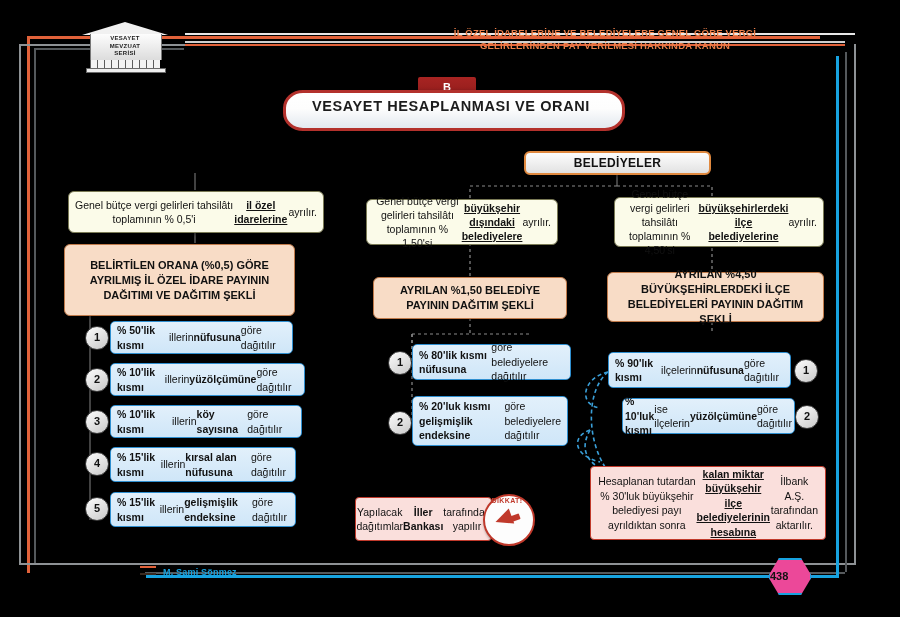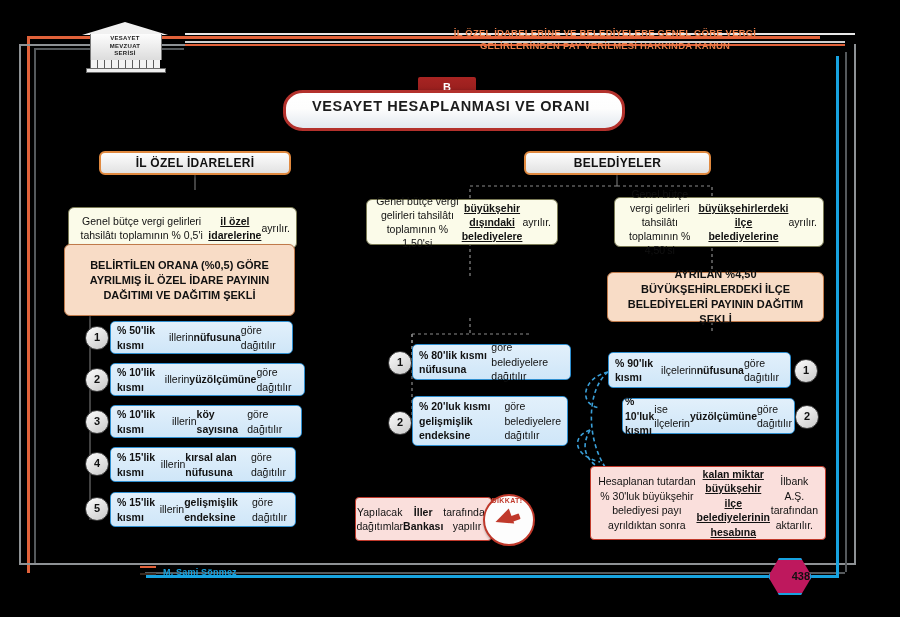--- a/index.html
+++ b/index.html
@@ -94,23 +94,23 @@
     border-top:8px solid transparent;border-bottom:8px solid transparent;
     border-right:17px solid #c0392b;transform:rotate(-20deg);}
   #dikkat-stem{position:absolute;left:509px;top:515px;width:11px;height:6px;
     background:#c0392b;transform:rotate(-20deg);border-radius:1px;}
 
   
   #ftr-name{position:absolute;left:163px;top:567px;font-size:9px;font-weight:bold;
     color:#17a3e0;letter-spacing:.2px;}
   .ftr-dash{position:absolute;left:140px;width:16px;height:2px;}
   #pg{position:absolute;left:768px;top:558px;width:40px;height:33px;
-    background:#be185d;border:2px solid #17a3e0;
+    background:#ec4899;border:2px solid #17a3e0;
     clip-path:polygon(25% 0,75% 0,100% 50%,75% 100%,25% 100%,0 50%);
-    font-size:11px;font-weight:bold;color:#111;text-align:right;line-height:33px;}
+    font-size:11px;font-weight:bold;color:#111;text-align:left;line-height:33px;}
 </style>
 </head>
 <body>
 
 <div id="page">
 
   <div class="frm f-top-orange"></div>
   <div class="frm f-left-orange"></div>
   <div class="frm f-top-gray"></div>
   <div class="frm f-left-gray"></div>
@@ -176,23 +176,22 @@
       <path d="M712 322 L712 334"></path>
     </g>
     <g stroke="#3a9fd8" stroke-width="1.6" fill="none" stroke-dasharray="4,3">
       <path d="M608 372 C 582 378 578 405 600 408"></path>
       <path d="M590 430 C 572 436 572 455 600 462"></path>
       <path d="M608 372 C 586 390 586 440 607 470"></path>
       <path d="M590 430 C 580 448 585 462 607 472"></path>
     </g>
   </svg>
 
-  <div class="box hdrbox" style="left:99px;top:151px;width:192px;height:24px;">İL ÖZEL İDARELERİ</div>
-
-  <div class="box ybox" style="left:68px;top:191px;width:229px;height:42px;margin-top:16px;">Genel bütçe vergi gelirleri tahsilâtı toplamının % 0,5'i <u><b>il özel idarelerine</b></u> ayrılır.</div>
+
+  <div class="box ybox" style="left:68px;top:191px;width:256px;height:42px;">Genel bütçe vergi gelirleri tahsilâtı toplamının % 0,5'i <u><b>il özel idarelerine</b></u> ayrılır.</div>
 
   <div class="box obox" style="left:64px;top:244px;width:231px;height:72px;">BELİRTİLEN ORANA (%0,5) GÖRE AYRILMIŞ İL ÖZEL İDARE PAYININ DAĞITIMI VE DAĞITIM ŞEKLİ</div>
 
   <div class="num" style="left:85px;top:326px;">1</div>
   <div class="box bbox" style="left:110px;top:321px;width:183px;height:33px;"><b>% 50'lik kısmı</b> illerin <b>nüfusuna</b> göre dağıtılır</div>
 
   <div class="num" style="left:85px;top:368px;">2</div>
   <div class="box bbox" style="left:110px;top:363px;width:195px;height:33px;"><b>% 10'lik kısmı</b> illerin <b>yüzölçümüne</b> göre dağıtılır</div>
 
   <div class="num" style="left:85px;top:410px;">3</div>
@@ -201,20 +200,21 @@
   <div class="num" style="left:85px;top:452px;">4</div>
   <div class="box bbox" style="left:110px;top:447px;width:186px;height:35px;"><b>% 15'lik kısmı</b> illerin <b>kırsal alan nüfusuna</b> göre dağıtılır</div>
 
   <div class="num" style="left:85px;top:497px;">5</div>
   <div class="box bbox" style="left:110px;top:492px;width:186px;height:35px;"><b>% 15'lik kısmı</b> illerin <b>gelişmişlik endeksine</b> göre dağıtılır</div>
 
   <div class="box hdrbox" style="left:524px;top:151px;width:187px;height:24px;">BELEDİYELER</div>
 
   <div class="box ybox" style="left:366px;top:199px;width:192px;height:46px;">Genel bütçe vergi gelirleri tahsilâtı toplamının % 1,50'si <u><b>büyükşehir dışındaki belediyelere</b></u> ayrılır.</div>
 
+  <div class="box obox" style="left:373px;top:277px;width:194px;height:42px;">AYRILAN  %1,50 BELEDİYE PAYININ DAĞITIM ŞEKLİ</div>
 
   <div class="num" style="left:388px;top:351px;">1</div>
   <div class="box bbox" style="left:412px;top:344px;width:159px;height:36px;"><b>% 80'lik kısmı nüfusuna</b> göre belediyelere dağıtılır</div>
 
   <div class="num" style="left:388px;top:411px;">2</div>
   <div class="box bbox" style="left:412px;top:396px;width:156px;height:50px;"><b>% 20'luk kısmı gelişmişlik endeksine</b> göre belediyelere dağıtılır</div>
 
   <div class="box ybox" style="left:614px;top:197px;width:210px;height:50px;">Genel bütçe vergi gelirleri tahsilâtı toplamının % 4,50'si <u><b>büyükşehirlerdeki ilçe belediyelerine</b></u> ayrılır.</div>
 
   <div class="box obox" style="left:607px;top:272px;width:217px;height:50px;">AYRILAN  %4,50 BÜYÜKŞEHİRLERDEKİ İLÇE BELEDİYELERİ PAYININ DAĞITIM ŞEKLİ</div>

